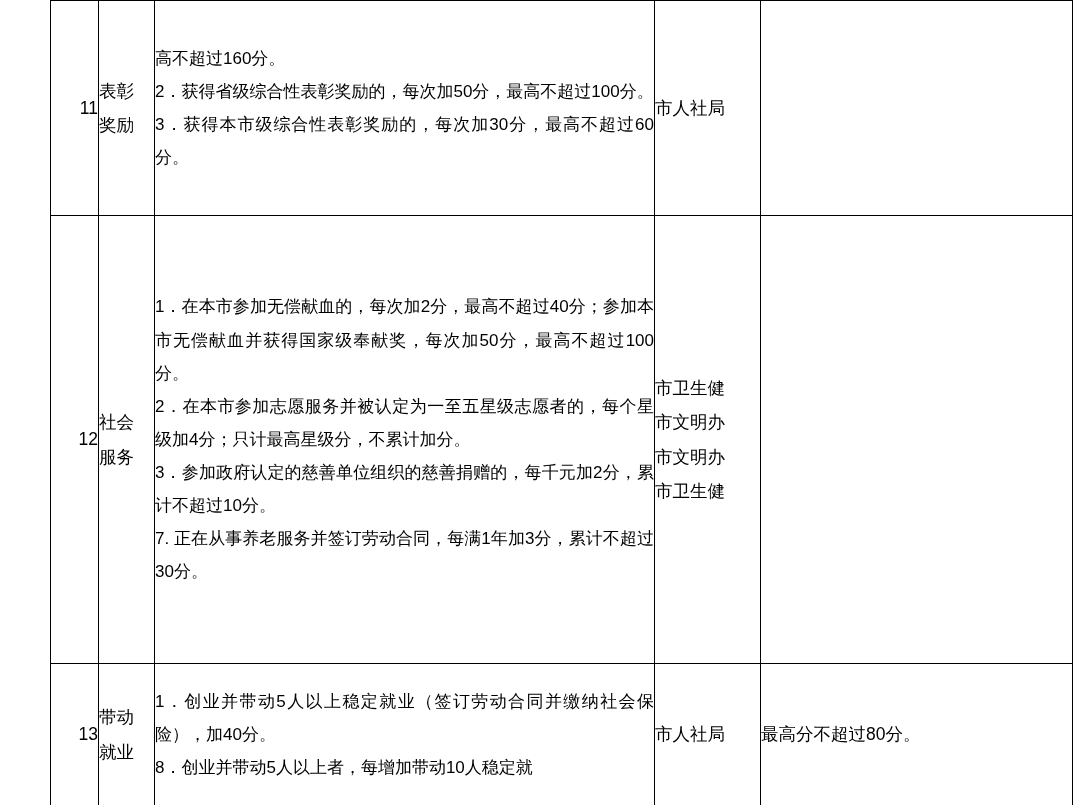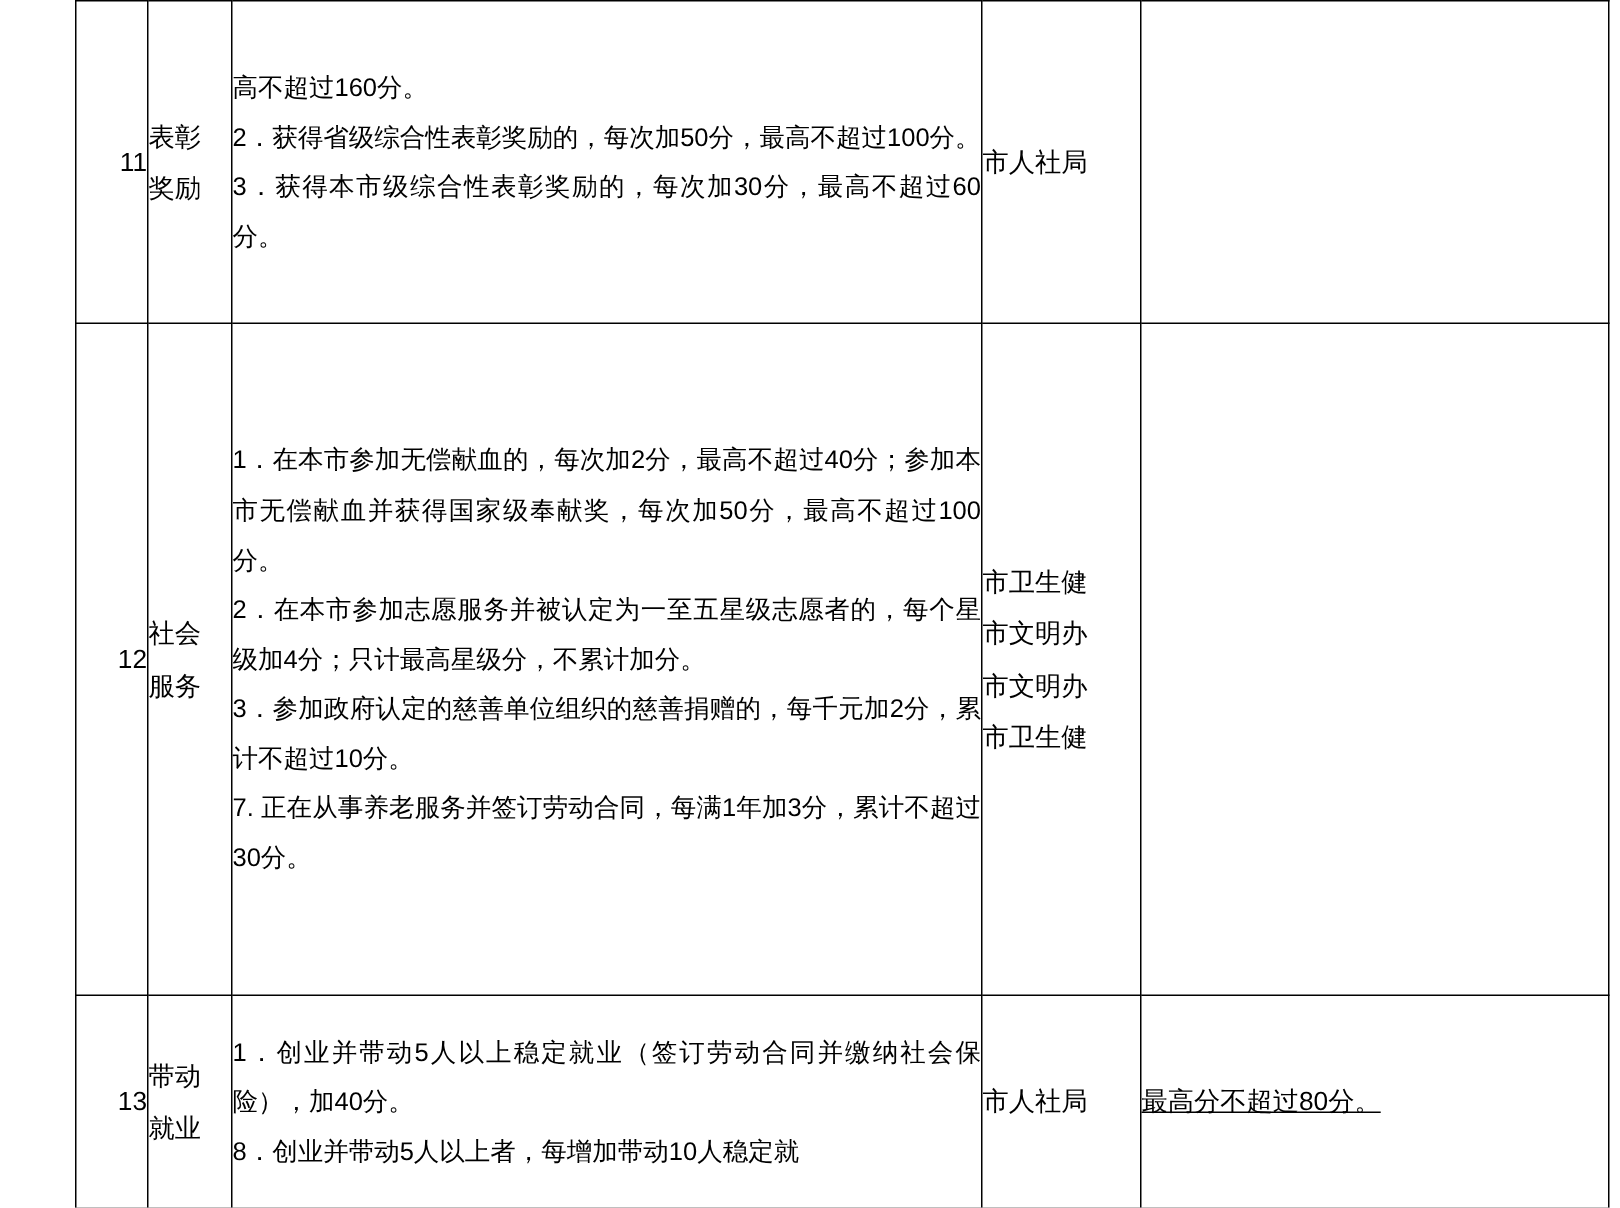--- a/index.html
+++ b/index.html
@@ -70,21 +70,20 @@
     font-size: 17.5px;
     line-height: 2.1;
     padding: 0 4px;
   }
   .cell-dept span { display: block; }
   .cell-note {
     padding: 6px 8px;
     font-size: 17.5px;
     line-height: 1.95;
     vertical-align: middle;
-    text-decoration: underline;
   }
 </style>
 </head>
 <body>
 
 <div class="page">
   <table class="doc-table">
     <colgroup>
       <col class="c-index">
       <col class="c-cat">

